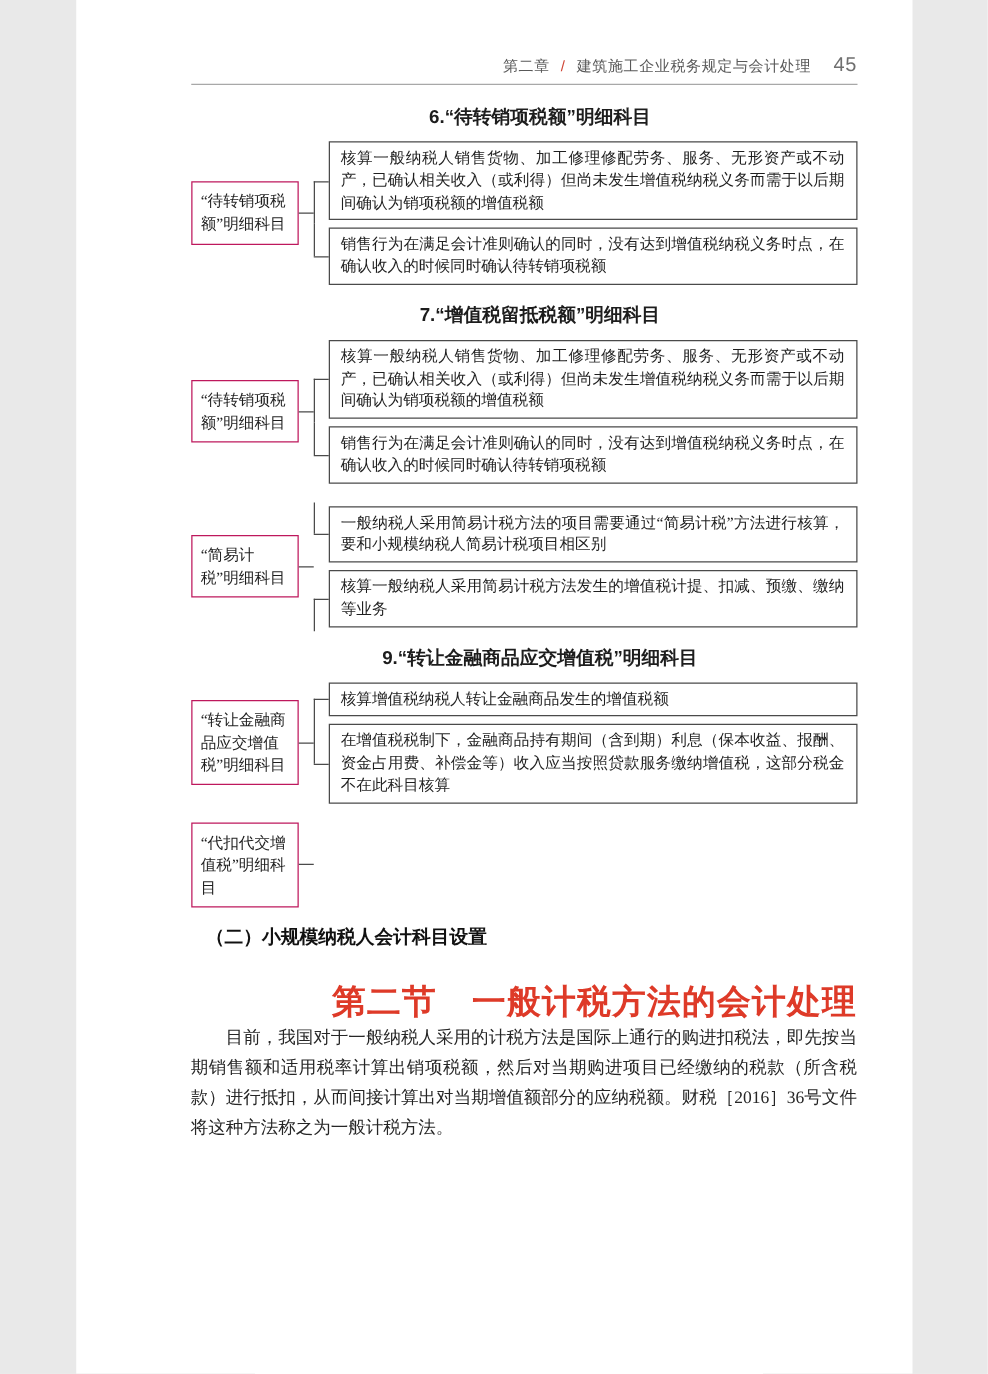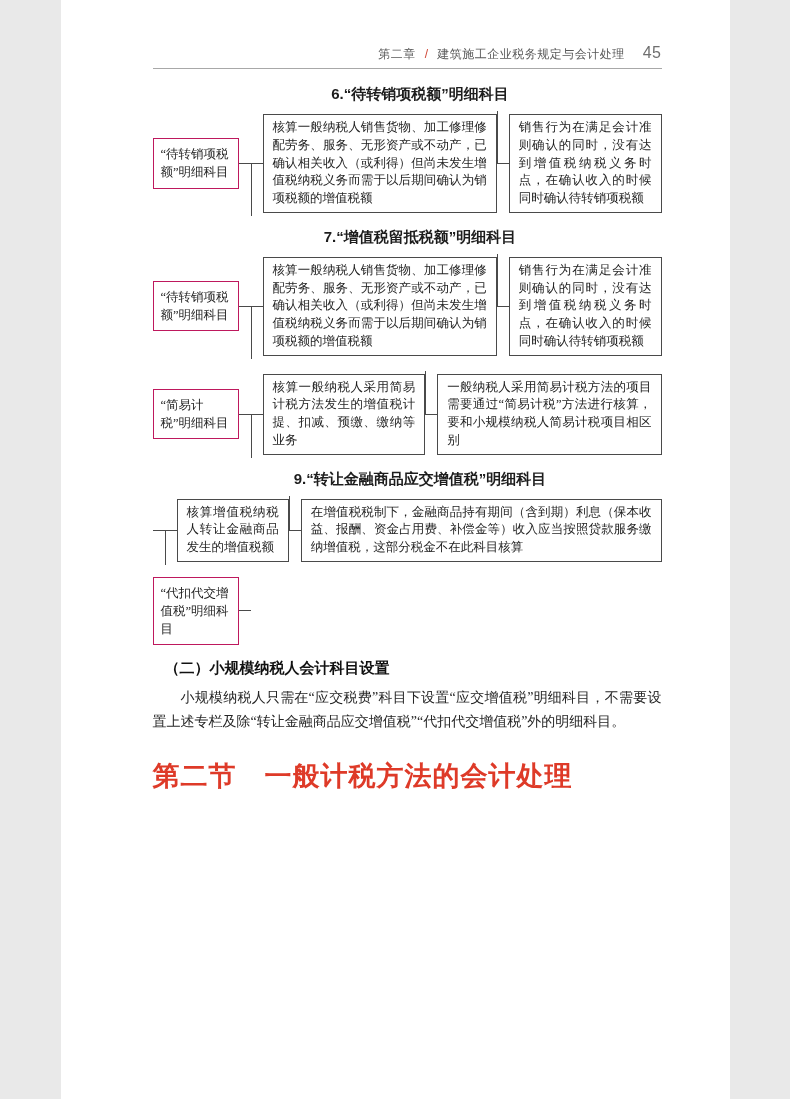--- a/index.html
+++ b/index.html
@@ -1,56 +1,56 @@
 <!DOCTYPE html>
 <html><head>
 <meta charset="utf-8">
 <style>
   * { margin:0; padding:0; box-sizing:border-box; }
   html,body { background:#e9e9e9; }
   body { font-family:"Liberation Serif","DejaVu Serif",serif; }
   .page {
     width:669px; height:1099px; margin:0 auto; background:#ffffff;
-    padding:44px 68px 30px 92px; overflow:hidden; position:relative; color:#262626;
+    padding:44px 44px 30px 92px; overflow:hidden; position:relative; color:#262626;
   }
   .page-header {
     text-align:right; font-family:"Liberation Sans","DejaVu Sans",sans-serif;
     font-size:12px; color:#595959; letter-spacing:.5px;
   }
   .page-header .slash { color:#cf4434; margin:0 5px; }
   .page-header .pagenum { font-size:16px; color:#6f6f6f; margin-left:14px; }
   .header-rule { height:1px; background:#a8a8a8; margin-top:5px; margin-bottom:16px; }
 
   .item-heading {
     font-family:"Liberation Sans","DejaVu Sans",sans-serif;
     font-size:15px; font-weight:bold; color:#1d1d1d; margin:10px 0 7px 26px;text-align:center;
   }
   .diagram { display:flex; align-items:center; margin-bottom:12px; }
   .left-box {
     flex:0 0 86px; border:1px solid #be185d; padding:6px 7px;
     font-size:12.5px; line-height:1.45; color:#1f1f1f;
   }
   .trunk { flex:0 0 12px; height:1px; background:#4a4a4a; }
-  .rows { flex:1; display:flex; flex-direction:row; }
+  .rows { flex:1; display:flex; flex-direction:column; }
   .d-row { position:relative; display:flex; padding-left:12px; }
   .d-row::before { content:""; position:absolute; left:0; top:50%; width:12px; height:1px; background:#4a4a4a; }
   .d-row.first::after { content:""; position:absolute; left:0; top:50%; bottom:0; width:1px; background:#4a4a4a; }
   .d-row.last::after  { content:""; position:absolute; left:0; top:0; height:50%; width:1px; background:#4a4a4a; }
   .right-box {
     flex:1; border:1px solid #4a4a4a; padding:4px 9px; margin:3px 0;
     font-size:12.5px; line-height:1.42; text-align:justify; color:#1f1f1f;
   }
 
   .sub-heading {
     font-family:"Liberation Sans","DejaVu Sans",sans-serif;
     font-size:15px; font-weight:bold; margin:14px 0 8px 12px; color:#111111;
   }
   .body-para { font-size:14px; line-height:1.72; text-indent:2em; text-align:justify; color:#262626; }
   .section2-heading {
-    font-family:"Liberation Sans","DejaVu Sans",sans-serif; text-align:left;
+    font-family:"Liberation Sans","DejaVu Sans",sans-serif; text-align:right;
     font-size:27px; font-weight:bold; color:#de3a28; margin:24px 0 0; letter-spacing:1px;
   }
 </style>
 </head>
 <body>
 
 <div class="page">
 
   <header class="page-header">
     <span>第二章</span>
@@ -87,46 +87,47 @@
         <div class="d-row last">
           <div class="right-box">销售行为在满足会计准则确认的同时，没有达到增值税纳税义务时点，在确认收入的时候同时确认待转销项税额</div>
         </div>
       </div>
     </div>
 
     <div class="diagram">
       <div class="left-box">“简易计税”明细科目</div>
       <div class="trunk"></div>
       <div class="rows">
+        <div class="d-row last">
+          <div class="right-box">一般纳税人采用简易计税方法的项目需要通过“简易计税”方法进行核算，要和小规模纳税人简易计税项目相区别</div>
+        </div>
         <div class="d-row first">
           <div class="right-box">核算一般纳税人采用简易计税方法发生的增值税计提、扣减、预缴、缴纳等业务</div>
-        </div>
-        <div class="d-row last">
-          <div class="right-box">一般纳税人采用简易计税方法的项目需要通过“简易计税”方法进行核算，要和小规模纳税人简易计税项目相区别</div>
         </div>
       </div>
     </div>
 
     <h3 class="item-heading">9.“转让金融商品应交增值税”明细科目</h3>
     <div class="diagram">
+      <div class="left-box">“转让金融商品应交增值税”明细科目</div>
       <div class="trunk"></div>
       <div class="rows">
         <div class="d-row first">
           <div class="right-box">核算增值税纳税人转让金融商品发生的增值税额</div>
         </div>
         <div class="d-row last">
           <div class="right-box">在增值税税制下，金融商品持有期间（含到期）利息（保本收益、报酬、资金占用费、补偿金等）收入应当按照贷款服务缴纳增值税，这部分税金不在此科目核算</div>
         </div>
       </div>
     </div>
 
     <div class="diagram">
       <div class="left-box">“代扣代交增值税”明细科目</div>
       <div class="trunk"></div>
     </div>
 
     <h3 class="sub-heading">（二）小规模纳税人会计科目设置</h3>
-    <p class="body-para">小规模纳税人只需在“应交税费”科目下设置“应交增值税”明细科目，不需要设置上述专栏及除“转让金融商品应交增值税”“代扣代交增值税”外的明细科目。</p>
 
     <h1 class="section2-heading">第二节　一般计税方法的会计处理</h1>
+    <p class="body-para">目前，我国对于一般纳税人采用的计税方法是国际上通行的购进扣税法，即先按当期销售额和适用税率计算出销项税额，然后对当期购进项目已经缴纳的税款（所含税款）进行抵扣，从而间接计算出对当期增值额部分的应纳税额。财税［2016］36号文件将这种方法称之为一般计税方法。</p>
 
   </main>
 </div>
 
 </body></html>

